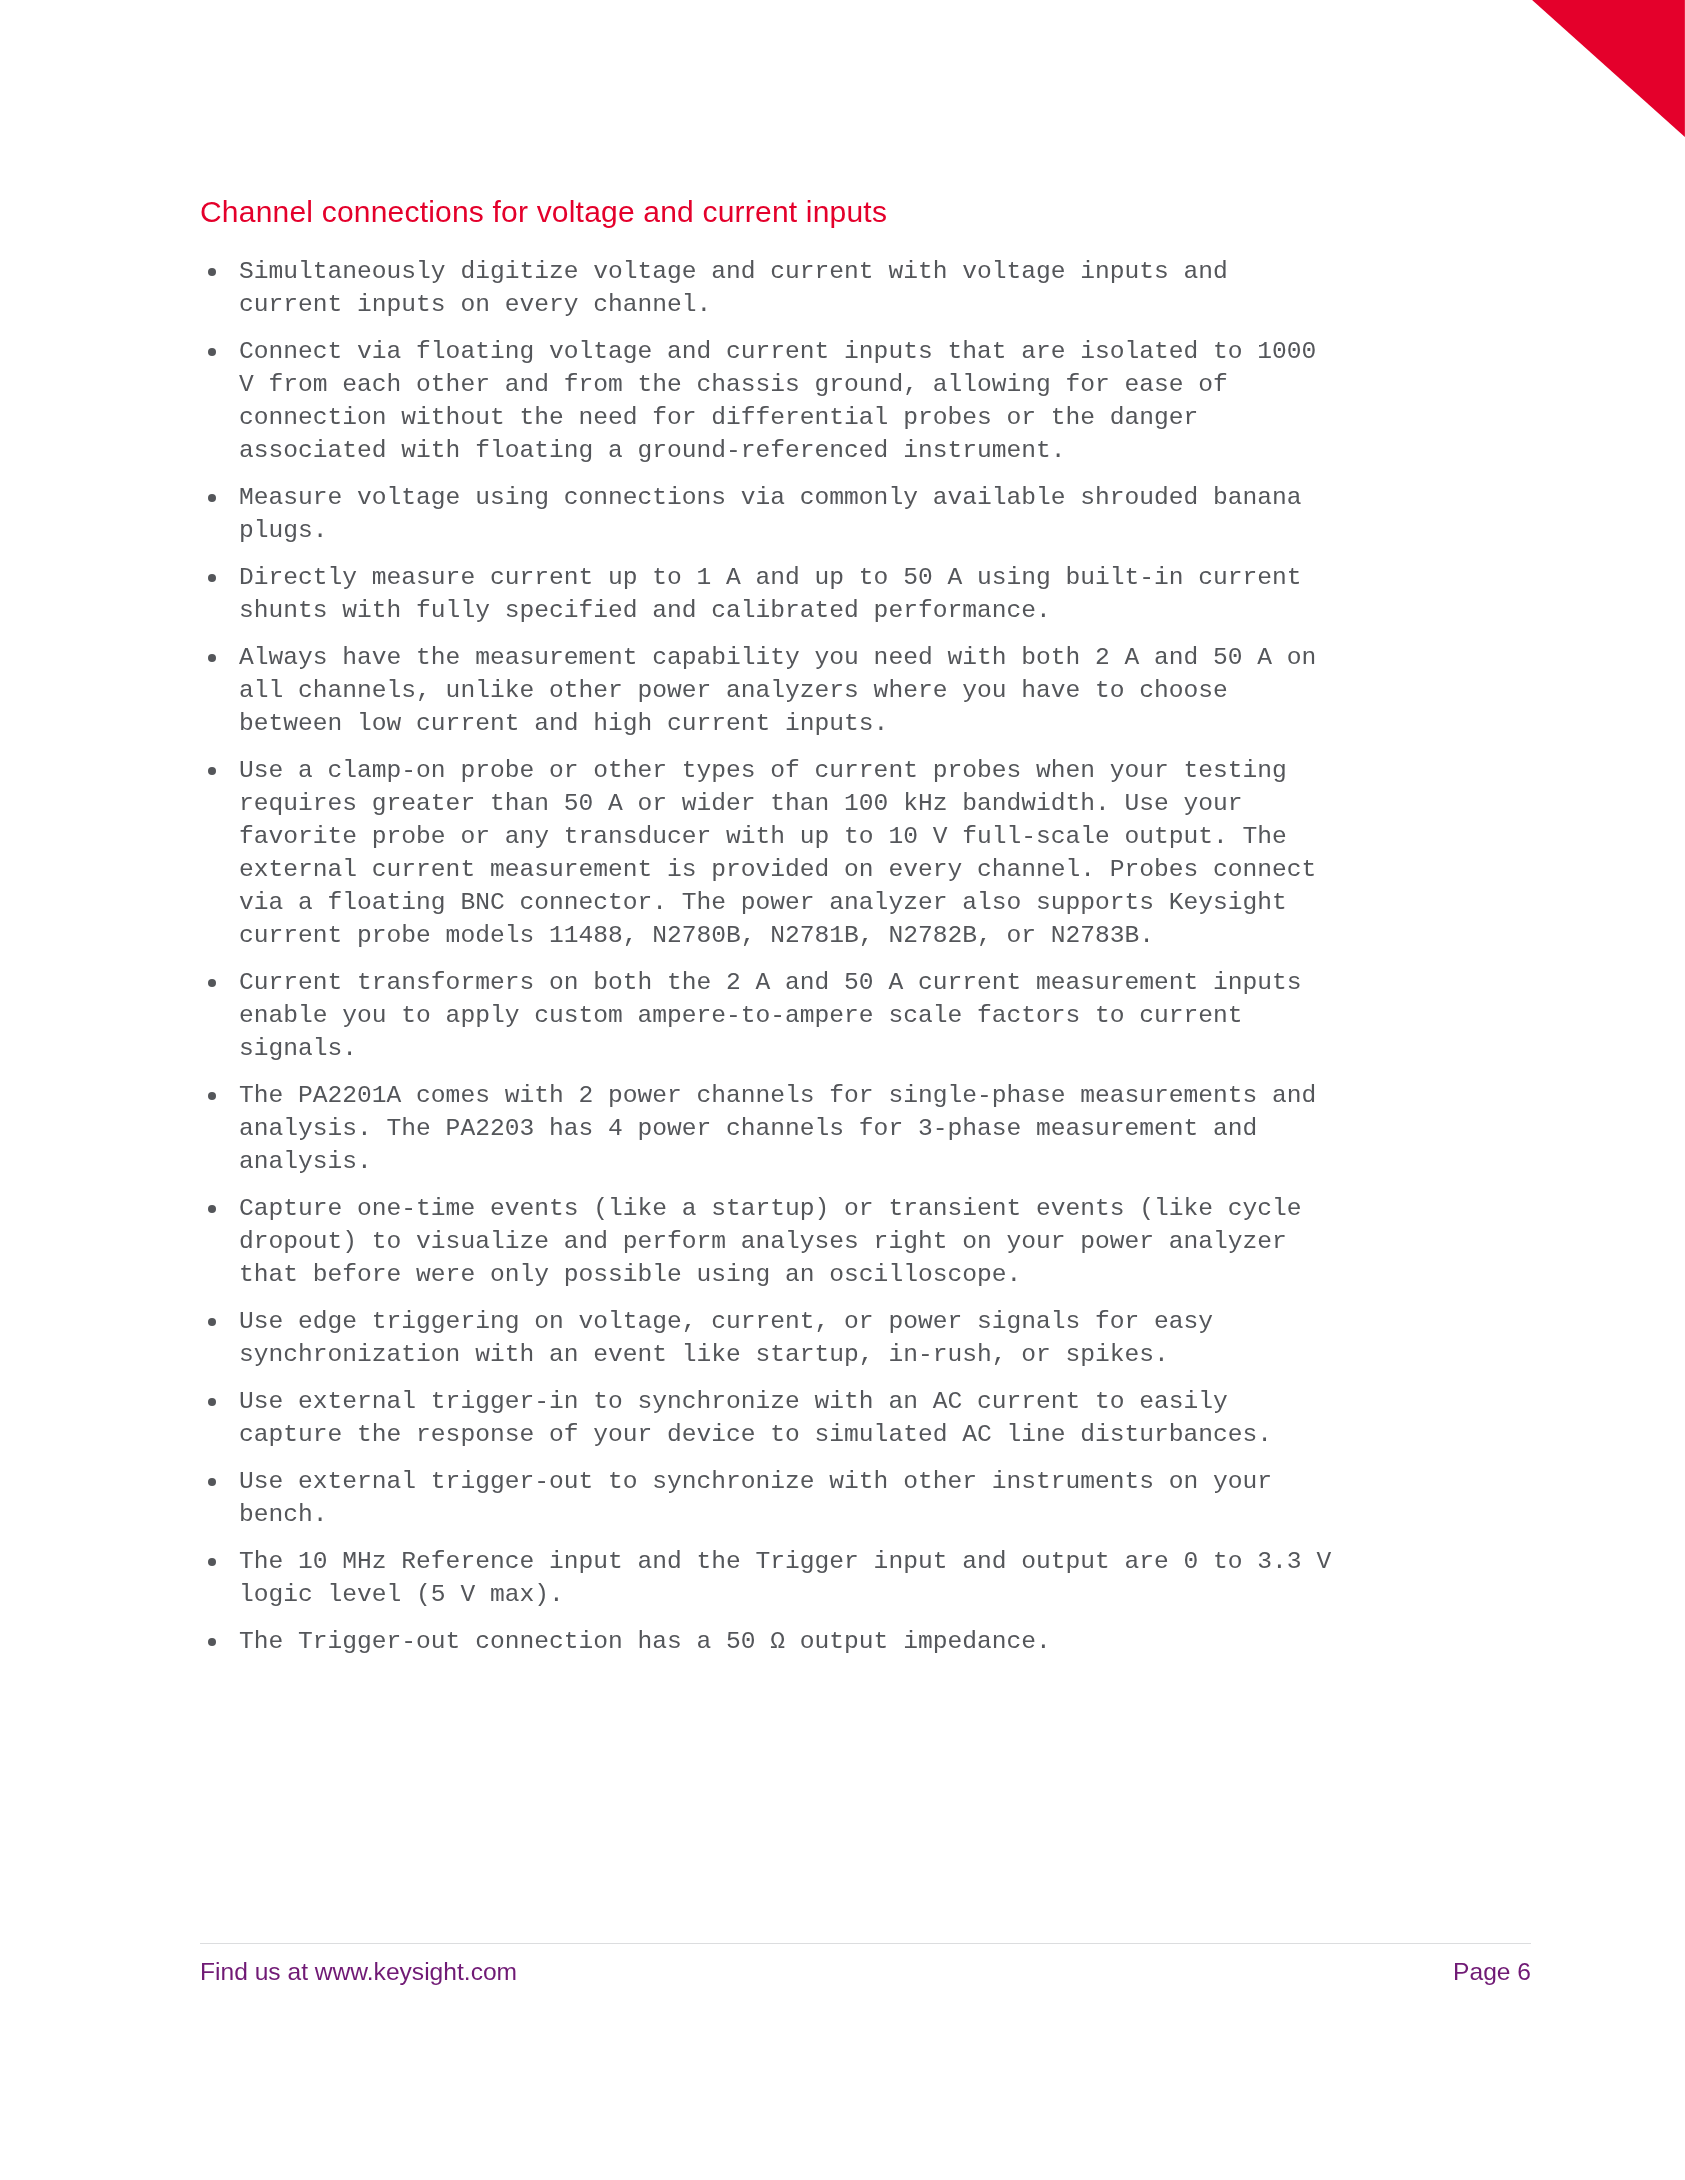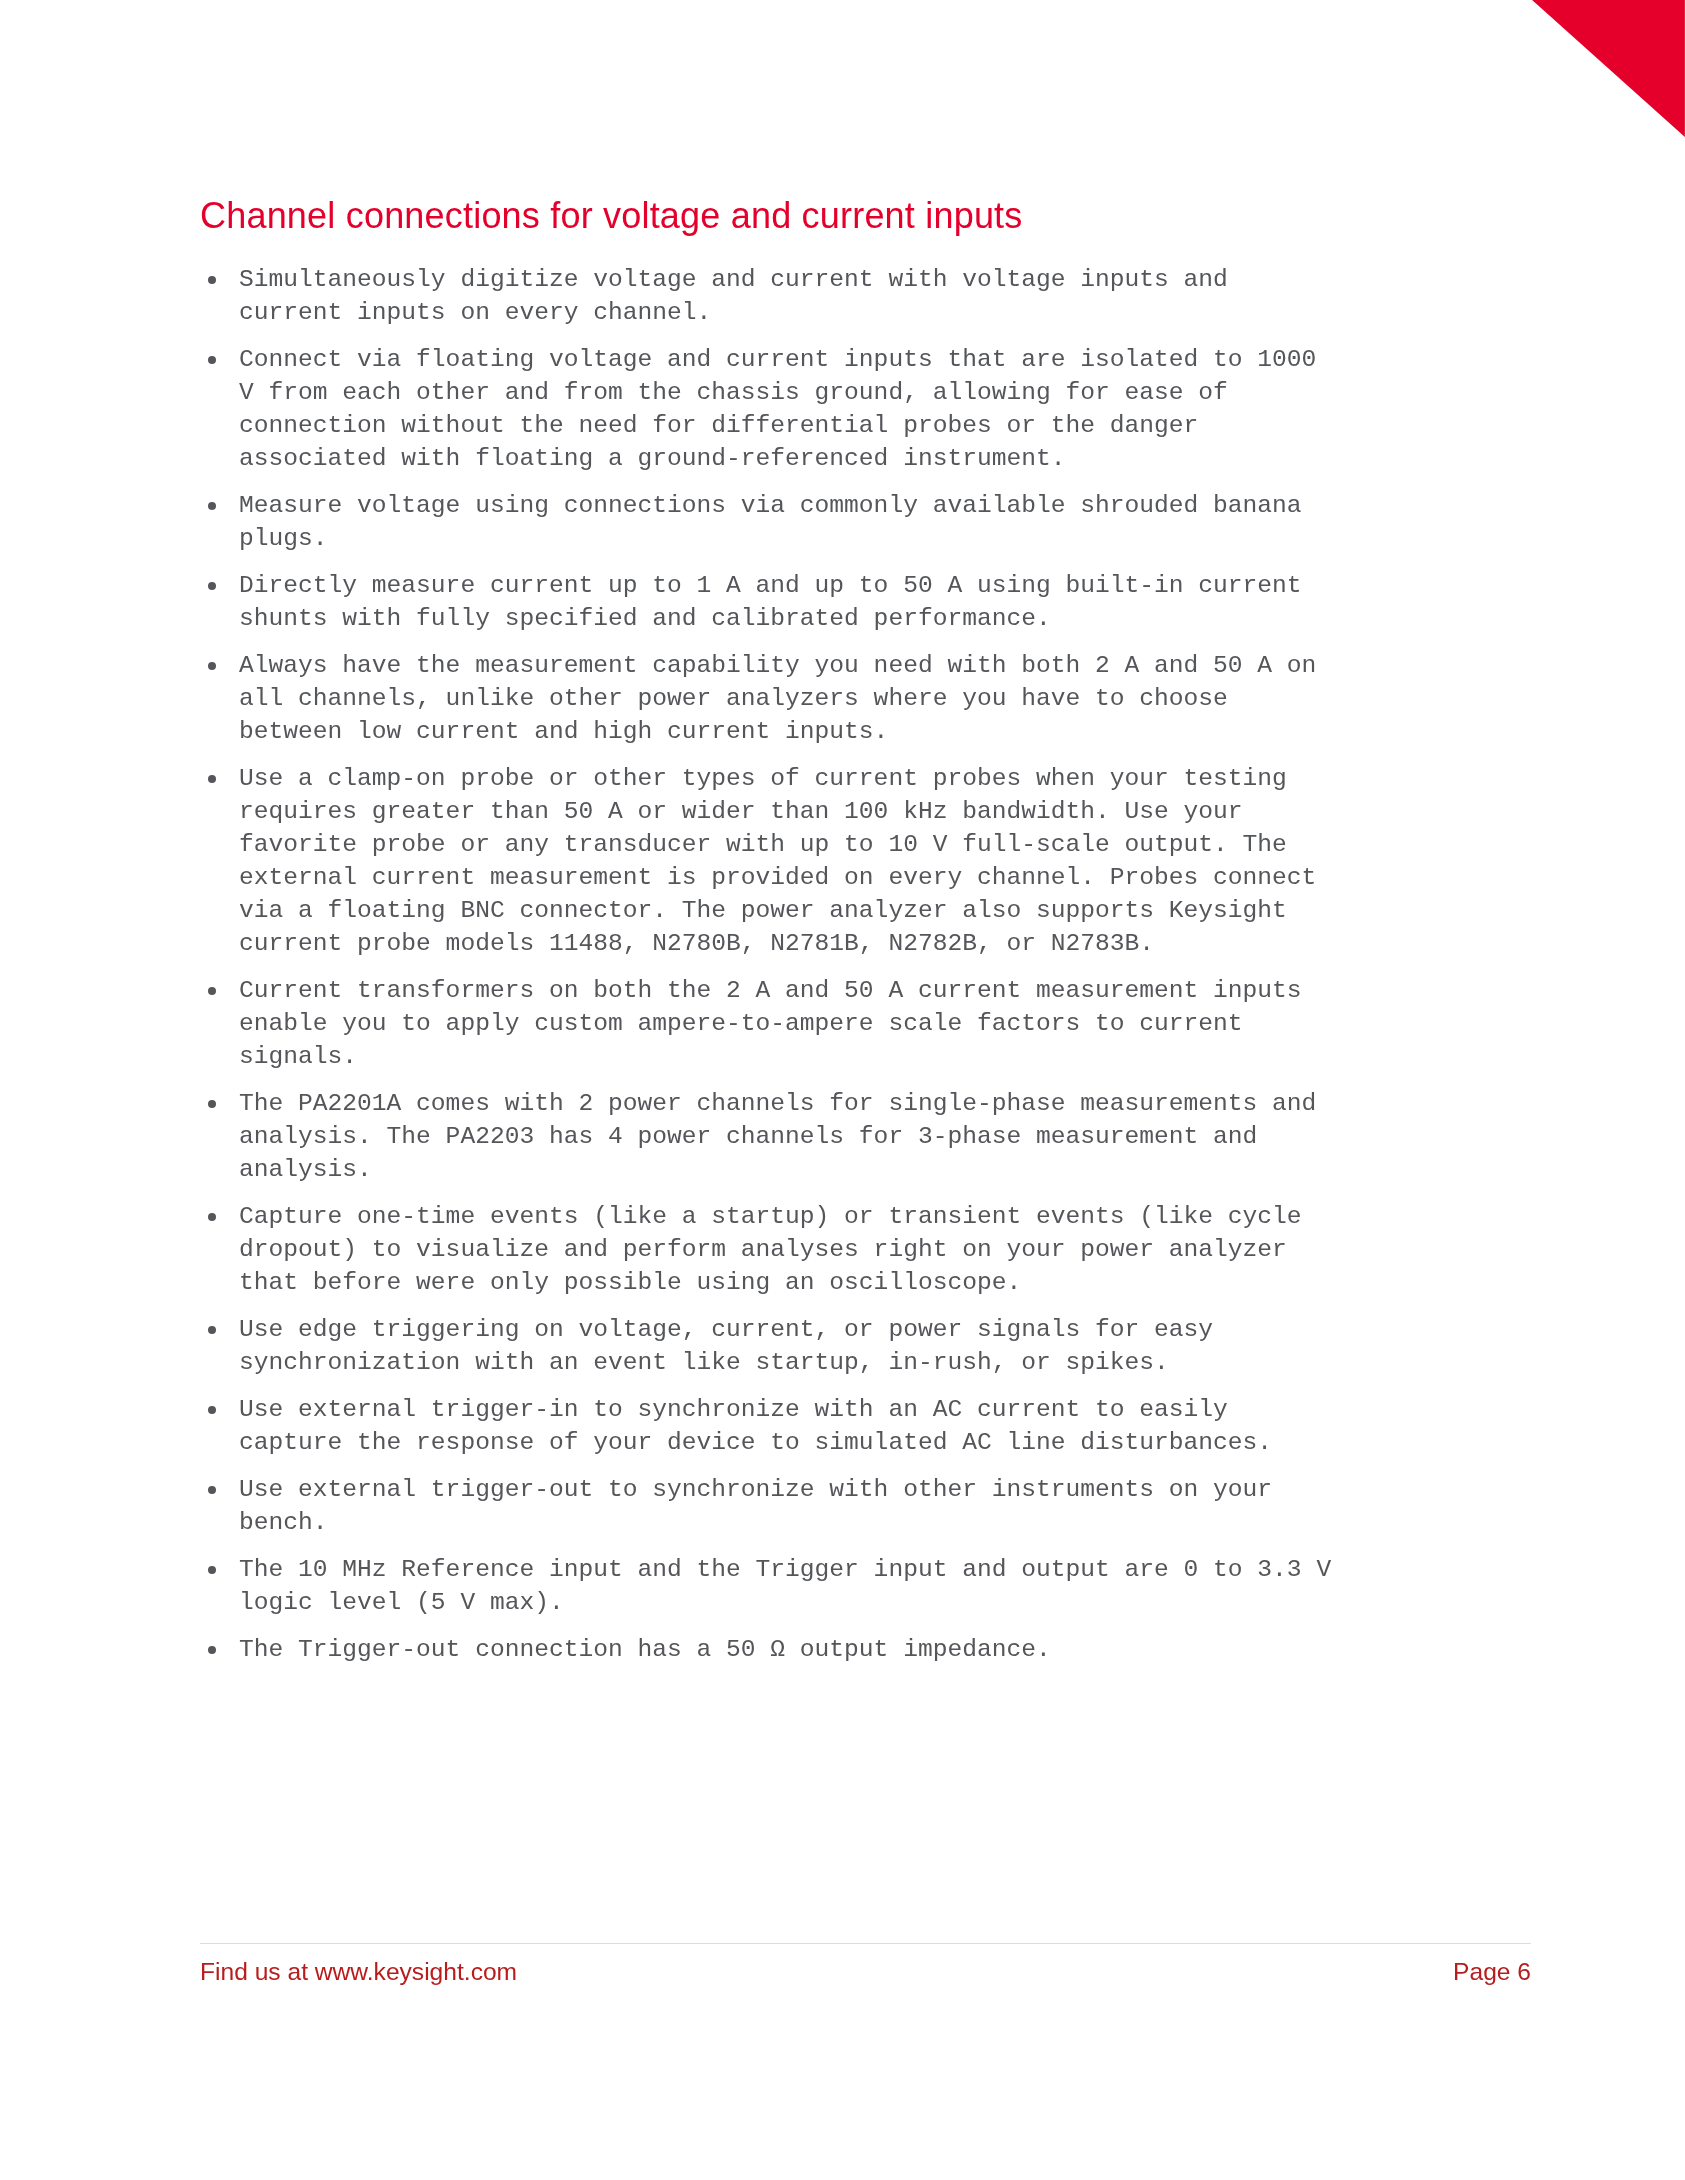--- a/index.html
+++ b/index.html
@@ -24,21 +24,21 @@
   
   .content {
     position: absolute;
     left: 200px;
     top: 195px;
     width: 1334px;
   }
 
   h2.section-heading {
     margin: 0 0 26px 0;
-    font-size: 36px;
+    font-size: 30px;
     font-weight: 400;
     color: #E4002B;
     letter-spacing: 0.2px;
   }
 
   section + section h2.section-heading {
     margin-top: 54px;
   }
 
   ul.bullets {
@@ -79,21 +79,21 @@
   .footer-rule {
     height: 0;
     border-top: 1.8px solid #dcdddf;
   }
   .footer-row {
     margin-top: 14px;
     display: flex;
     justify-content: space-between;
     align-items: baseline;
     font-size: 24.6px;
-    color: #b91c1c;
+    color: #701a75;
   }
 </style>
 </head>
 <body>
 
 <svg class="corner-triangle" width="153" height="137" viewBox="0 0 174 156" aria-hidden="true">
   <polygon points="0,0 174,0 174,156" fill="#E4002B"></polygon>
 </svg>
 
 <main class="content">

